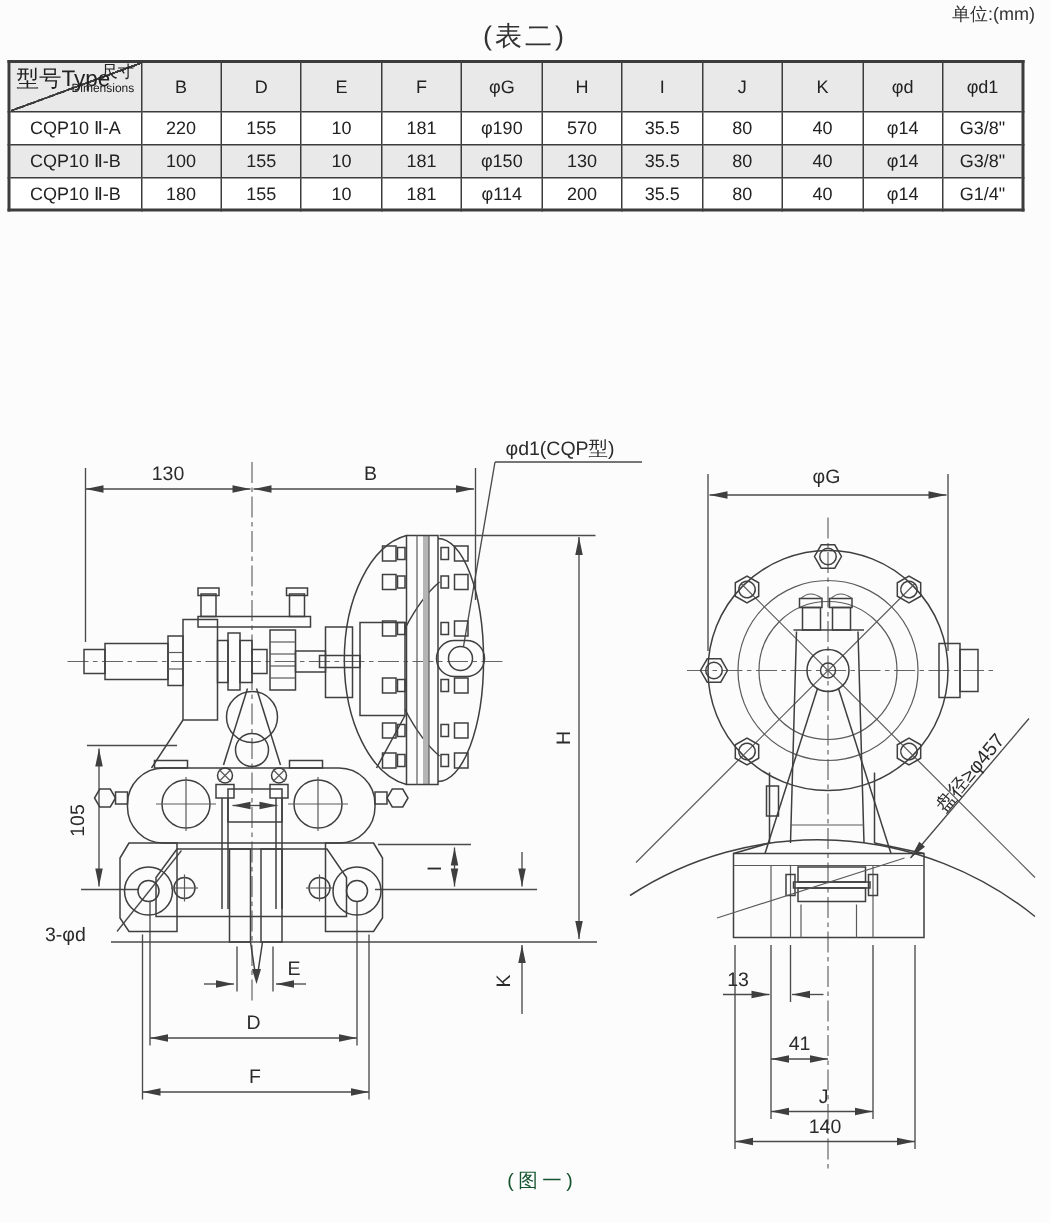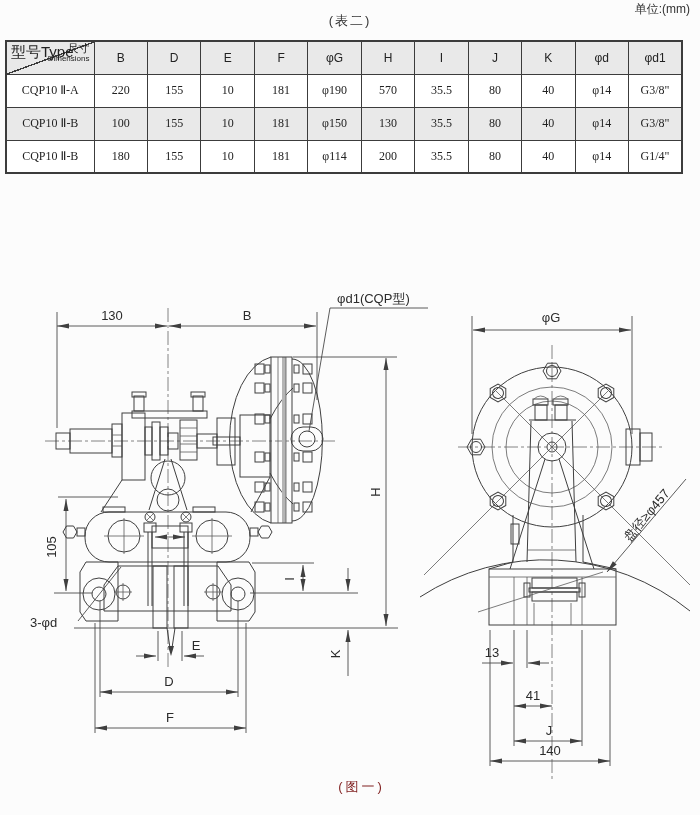--- a/index.html
+++ b/index.html
@@ -1,43 +1,43 @@
 <!DOCTYPE html>
 <html><head>
 <meta charset="utf-8">
 <style>
   html,body{margin:0;padding:0;background:#fff;}
   .sheet{position:relative;width:700px;height:815px;background:#fcfcfc;
          font-family:"Liberation Sans",sans-serif;color:#2b2b2b;overflow:hidden;}
   .tbl-caption{position:absolute;top:12px;left:0;right:0;text-align:center;
-               font-size:13px;letter-spacing:2px;color:#333;}
+               font-size:18px;letter-spacing:2px;color:#333;}
   .unit-label{position:absolute;top:1px;right:10px;font-size:12px;color:#333;}
   table.spec{position:absolute;left:5px;top:40px;width:678px;border-collapse:collapse;
              table-layout:fixed;border:2px solid #3c3c3c;background:#fff;}
   table.spec th,table.spec td{border:1px solid #3c3c3c;text-align:center;
              font-size:12px;font-weight:normal;padding:0;color:#222;}
   table.spec thead tr{height:33px;background:#e9e9e9;}
-  table.spec tbody tr{height:33px;font-family:Liberation Serif, serif;}
+  table.spec tbody tr{height:22px;}
   table.spec tbody tr.shade{background:#e9e9e9;}
   td.corner{position:relative;background:
      linear-gradient(to bottom right,rgba(0,0,0,0) calc(50% - .7px),#3c3c3c calc(50% - .7px),
      #3c3c3c calc(50% + .7px),rgba(0,0,0,0) calc(50% + .7px));}
   .c-top{position:absolute;top:1px;right:4px;text-align:right;line-height:1.05;}
   .c-top .cn{font-size:11px;}
   .c-top .en{font-size:8px;text-align:center;}
   .c-bot{position:absolute;left:4px;bottom:12px;font-size:15px;}
   .model-cell{font-size:12px;}
   svg.draw{position:absolute;left:0;top:282px;width:700px;height:500px;}
   .out{stroke:#3f3f3f;stroke-width:1;fill:none;}
   .thin{stroke:#5a5a5a;stroke-width:.8;fill:none;}
   .dim{stroke:#4a4a4a;stroke-width:.9;fill:none;}
   .cl{stroke:#666;stroke-width:.8;fill:none;stroke-dasharray:14 3 3 3;}
   text.d{font-family:"Liberation Sans",sans-serif;font-size:13px;fill:#2b2b2b;}
   .fig-caption{position:absolute;top:778px;left:0;right:0;text-align:center;
-               font-size:13px;letter-spacing:3px;color:#7f1d1d;margin-left:23px;}
+               font-size:13px;letter-spacing:3px;color:#14532d;margin-left:23px;}
 </style>
 </head>
 <body>
 
 <div class="sheet">
 
   <div class="tbl-caption">(表二)</div>
   <div class="unit-label">单位:(mm)</div>
 
   <table class="spec">

